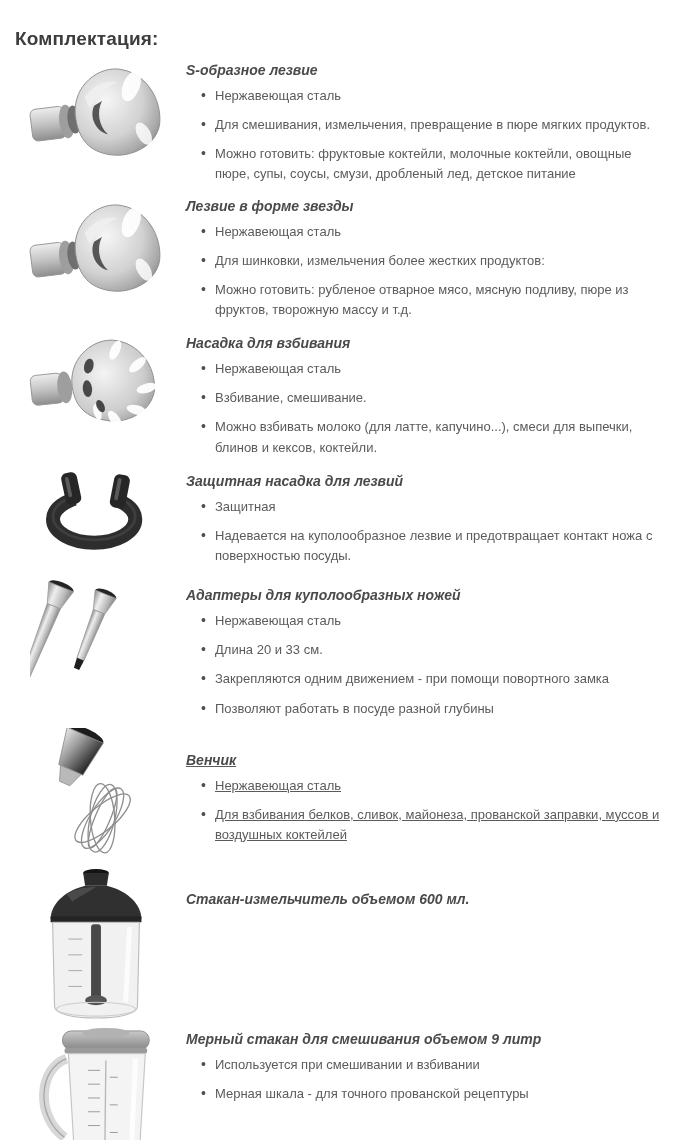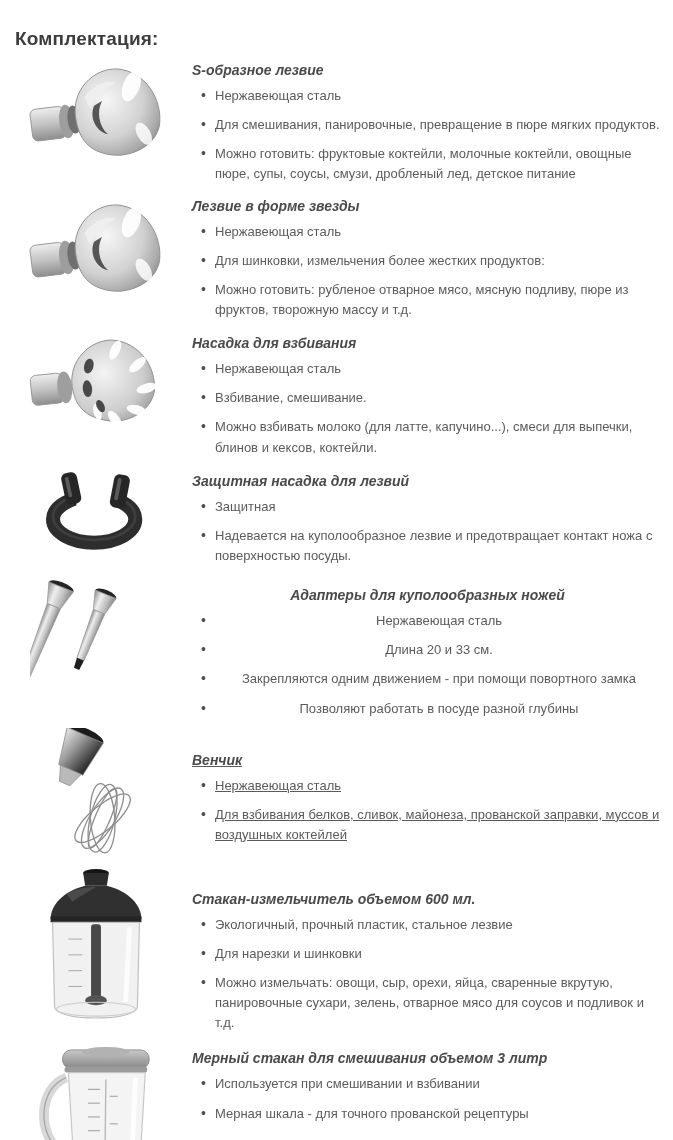--- a/index.html
+++ b/index.html
@@ -28,21 +28,21 @@
     display: flex;
     justify-content: center;
     align-items: flex-start;
   }
   .text-col { flex: 1 1 auto; padding-right: 4px; }
   .sec-title {
     font-size: 14px;
     font-style: italic;
     font-weight: bold;
     color: #4a4a4a;
-    margin: 0 0 8px 15px;
+    margin: 0 0 8px 9px;
   }
   ul.bullets { list-style: none; margin: 0; padding: 0 0 0 24px; }
   ul.bullets li {
     position: relative;
     font-size: 13px;
     line-height: 1.55;
     color: #5b5b5b;
     padding-left: 14px;
     margin: 0 0 9px 0;
   }
@@ -52,21 +52,21 @@
     left: 0;
     top: -1px;
     color: #4f4f4f;
     font-size: 14px;
   }
   
   .row-1 { min-height: 115px; } .row-1 .text-col { padding-top: 4px; }
   .row-2 { min-height: 107px; } .row-2 .text-col { padding-top: 4px; }
   .row-3 { min-height: 106px; } .row-3 .text-col { padding-top: 6px; }
   .row-4 { min-height: 87px;  } .row-4 .text-col { padding-top: 6px; }
-  .row-5 { min-height: 140px; text-align: center; } .row-5 .text-col { padding-top: 12px; }
+  .row-5 { min-height: 140px; } .row-5 .text-col { padding-top: 12px; }
   .row-6 { min-height: 140px; text-decoration: underline; } .row-6 .text-col { padding-top: 24px; }
   .row-7 { min-height: 155px; } .row-7 .text-col { padding-top: 23px; }
   .row-8 { min-height: 150px; } .row-8 .text-col { padding-top: 8px; }
   .img-col svg { display: block; }
 </style>
 </head>
 <body>
 
 <div class="page">
   <h1 class="page-title">Комплектация:</h1>
@@ -96,21 +96,21 @@
               <ellipse cx="128" cy="88" rx="7" ry="13" fill="#fdfdfd" opacity="0.85" transform="rotate(-22 128 88)"></ellipse>
               <path d="M70 42 C80 30 96 26 106 30 C93 35 80 44 74 54 Z" fill="#f0f0f0" opacity="0.8"></path>
               <path d="M88 48 C81 58 81 74 90 84 C78 80 72 64 79 52 Z" fill="#3c3c3c" opacity="0.85"></path>
             </g>
           </svg>
         </div>
         <div class="text-col">
           <h3 class="sec-title">S-образное лезвие</h3>
           <ul class="bullets">
             <li>Нержавеющая сталь</li>
-            <li>Для смешивания, панировочные, превращение в пюре мягких продуктов.</li>
+            <li>Для смешивания, измельчения, превращение в пюре мягких продуктов.</li>
             <li>Можно готовить: фруктовые коктейли, молочные коктейли, овощные пюре, супы, соусы, смузи, дробленый лед, детское питание</li>
           </ul>
         </div>
       </section>
       <section class="row row-2">
         <div class="img-col">
           <svg viewBox="0 0 160 112" width="150" height="105" aria-hidden="true">
             <defs>
               <linearGradient id="shb" x1="0" y1="0" x2="0" y2="1">
                 <stop offset="0" stop-color="#ededed"></stop>
@@ -294,25 +294,20 @@
               <line x1="42" y1="88" x2="56" y2="88"></line>
               <line x1="42" y1="104" x2="56" y2="104"></line>
               <line x1="42" y1="120" x2="56" y2="120"></line>
             </g>
             <ellipse cx="70" cy="143" rx="40" ry="7" fill="none" stroke="#cccccc" stroke-width="1.2"></ellipse>
             <path d="M104 60 L100 136" stroke="#ffffff" stroke-width="5" opacity="0.8"></path>
           </svg>
         </div>
         <div class="text-col">
           <h3 class="sec-title">Стакан-измельчитель объемом 600 мл.</h3>
-          <ul class="bullets">
-            <li>Экологичный, прочный пластик, стальное лезвие</li>
-            <li>Для нарезки и шинковки</li>
-            <li>Можно измельчать: овощи, сыр, орехи, яйца, сваренные вкрутую, панировочные сухари, зелень, отварное мясо для соусов и подливок и т.д.</li>
-          </ul>
         </div>
       </section>
       <section class="row row-8">
         <div class="img-col">
           <svg viewBox="0 0 140 146" width="138" height="144" aria-hidden="true">
             <defs>
               <linearGradient id="lidG" x1="0" y1="0" x2="0" y2="1">
                 <stop offset="0" stop-color="#c9c9c9"></stop>
                 <stop offset="1" stop-color="#868686"></stop>
               </linearGradient>
@@ -332,21 +327,21 @@
               <line x1="62" y1="104" x2="74" y2="104"></line>
               <line x1="84" y1="55" x2="92" y2="55"></line>
               <line x1="84" y1="83" x2="92" y2="83"></line>
               <line x1="84" y1="111" x2="92" y2="111"></line>
             </g>
             <ellipse cx="80" cy="136" rx="34" ry="7" fill="#ebebeb" stroke="#cdcdcd" stroke-width="1.2"></ellipse>
             <path d="M110 36 L106 126" stroke="#ffffff" stroke-width="5" opacity="0.85"></path>
           </svg>
         </div>
         <div class="text-col">
-          <h3 class="sec-title">Мерный стакан для смешивания объемом 3 литр</h3>
+          <h3 class="sec-title">Мерный стакан для смешивания объемом 9 литр</h3>
           <ul class="bullets">
             <li>Используется при смешивании и взбивании</li>
             <li>Мерная шкала - для точного прованской рецептуры</li>
           </ul>
         </div>
       </section>
     </div>
 </div>
 
 </body></html>

